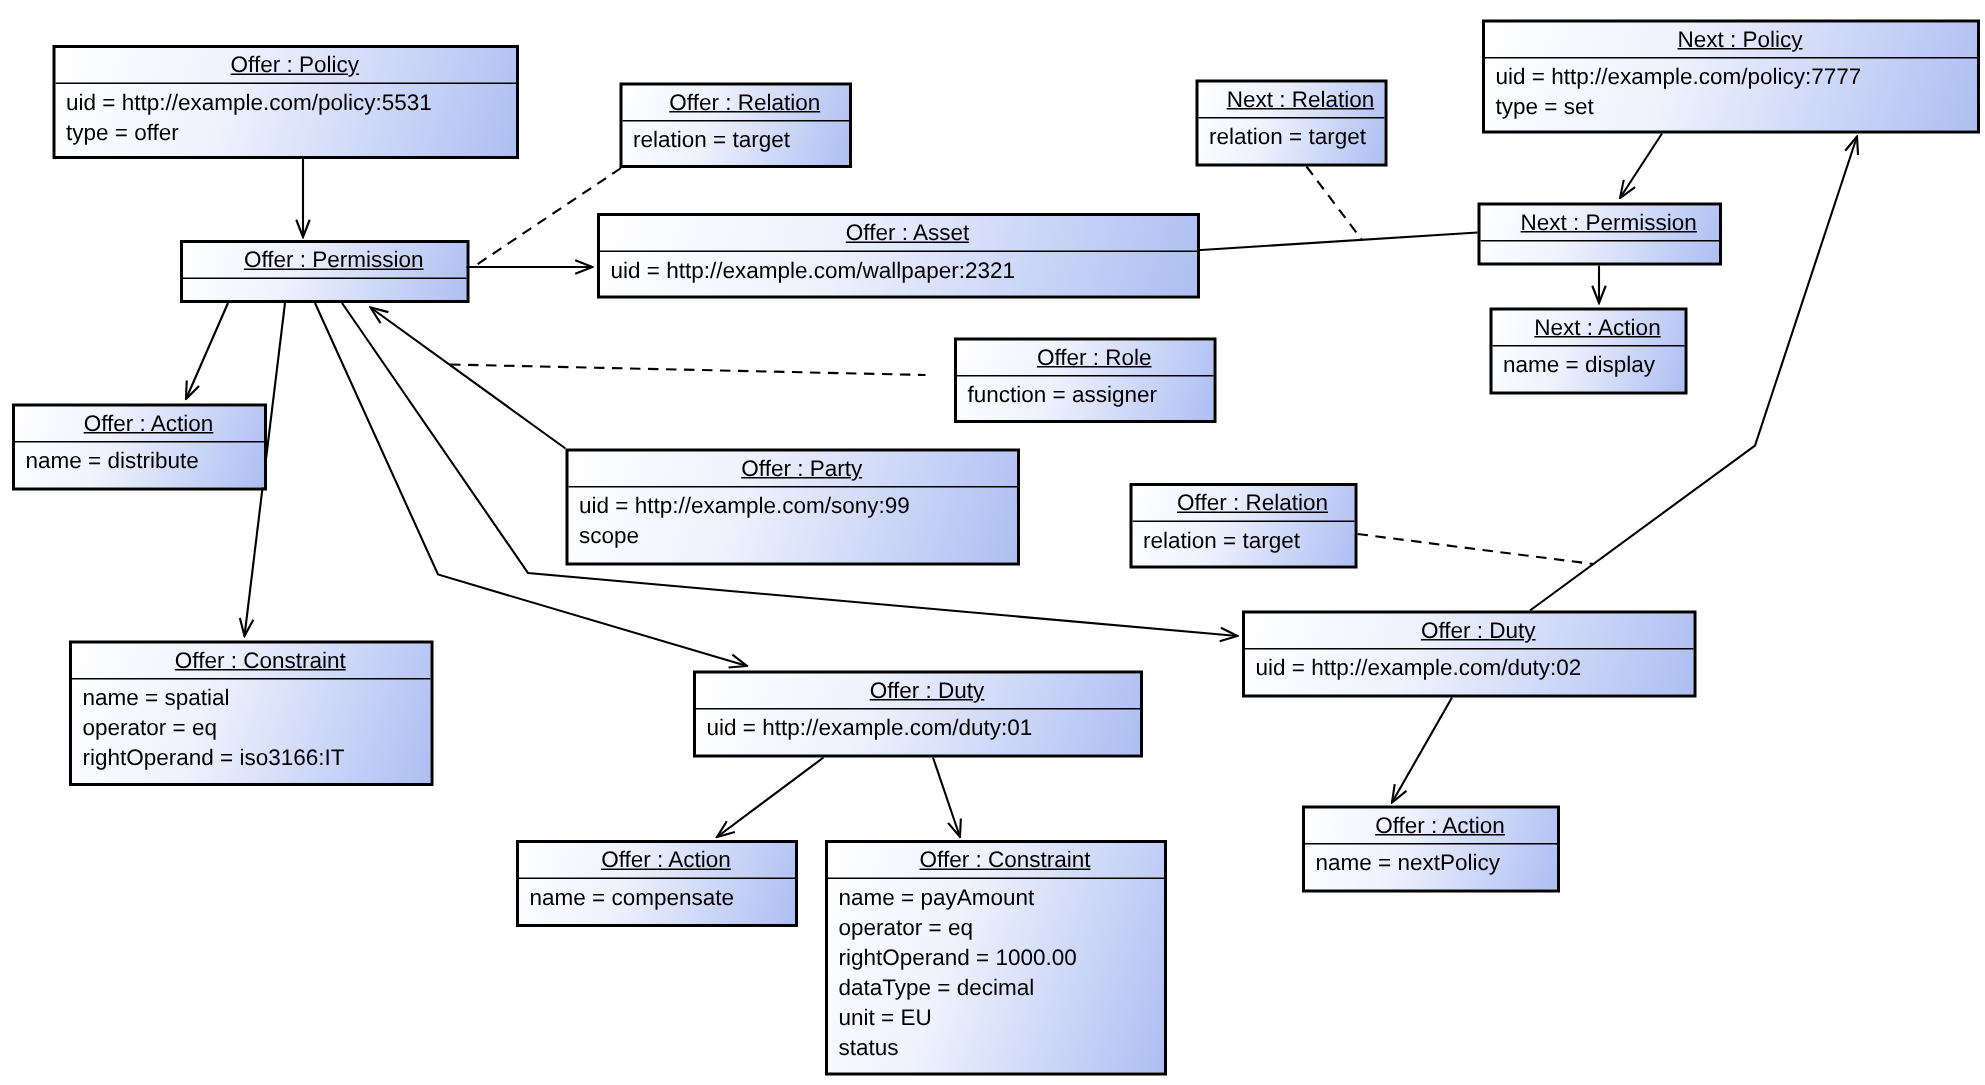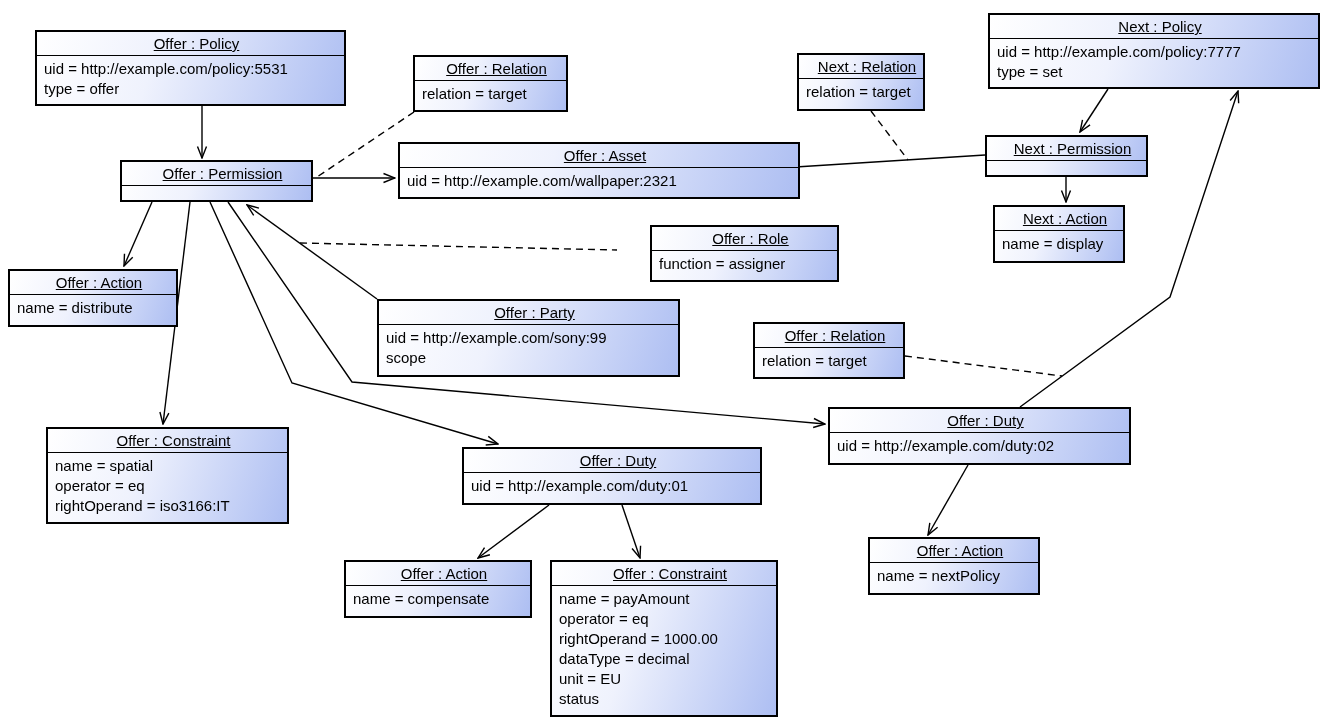--- a/index.html
+++ b/index.html
@@ -98,21 +98,21 @@
       <div class="node empty-compartment" style="left: 985px; top: 135px; width: 163px; min-height: 42px;">
     <span class="node-title">Next : Permission</span>
     <div class="node-attrs"></div>
   </div>
       <div class="node" style="left: 993px; top: 205px; width: 132px; min-height: 58px;">
     <span class="node-title">Next : Action</span>
     <div class="node-attrs">
           <div>name = display</div>
         </div>
   </div>
-      <div class="node" style="left: 650px; top: 225px; width: 189px; min-height: 57px;">
+      <div class="node" style="left: 636px; top: 225px; width: 175px; min-height: 57px;">
     <span class="node-title">Offer : Role</span>
     <div class="node-attrs">
           <div>function = assigner</div>
         </div>
   </div>
       <div class="node" style="left: 8px; top: 269px; width: 170px; min-height: 58px;">
     <span class="node-title">Offer : Action</span>
     <div class="node-attrs">
           <div>name = distribute</div>
         </div>

